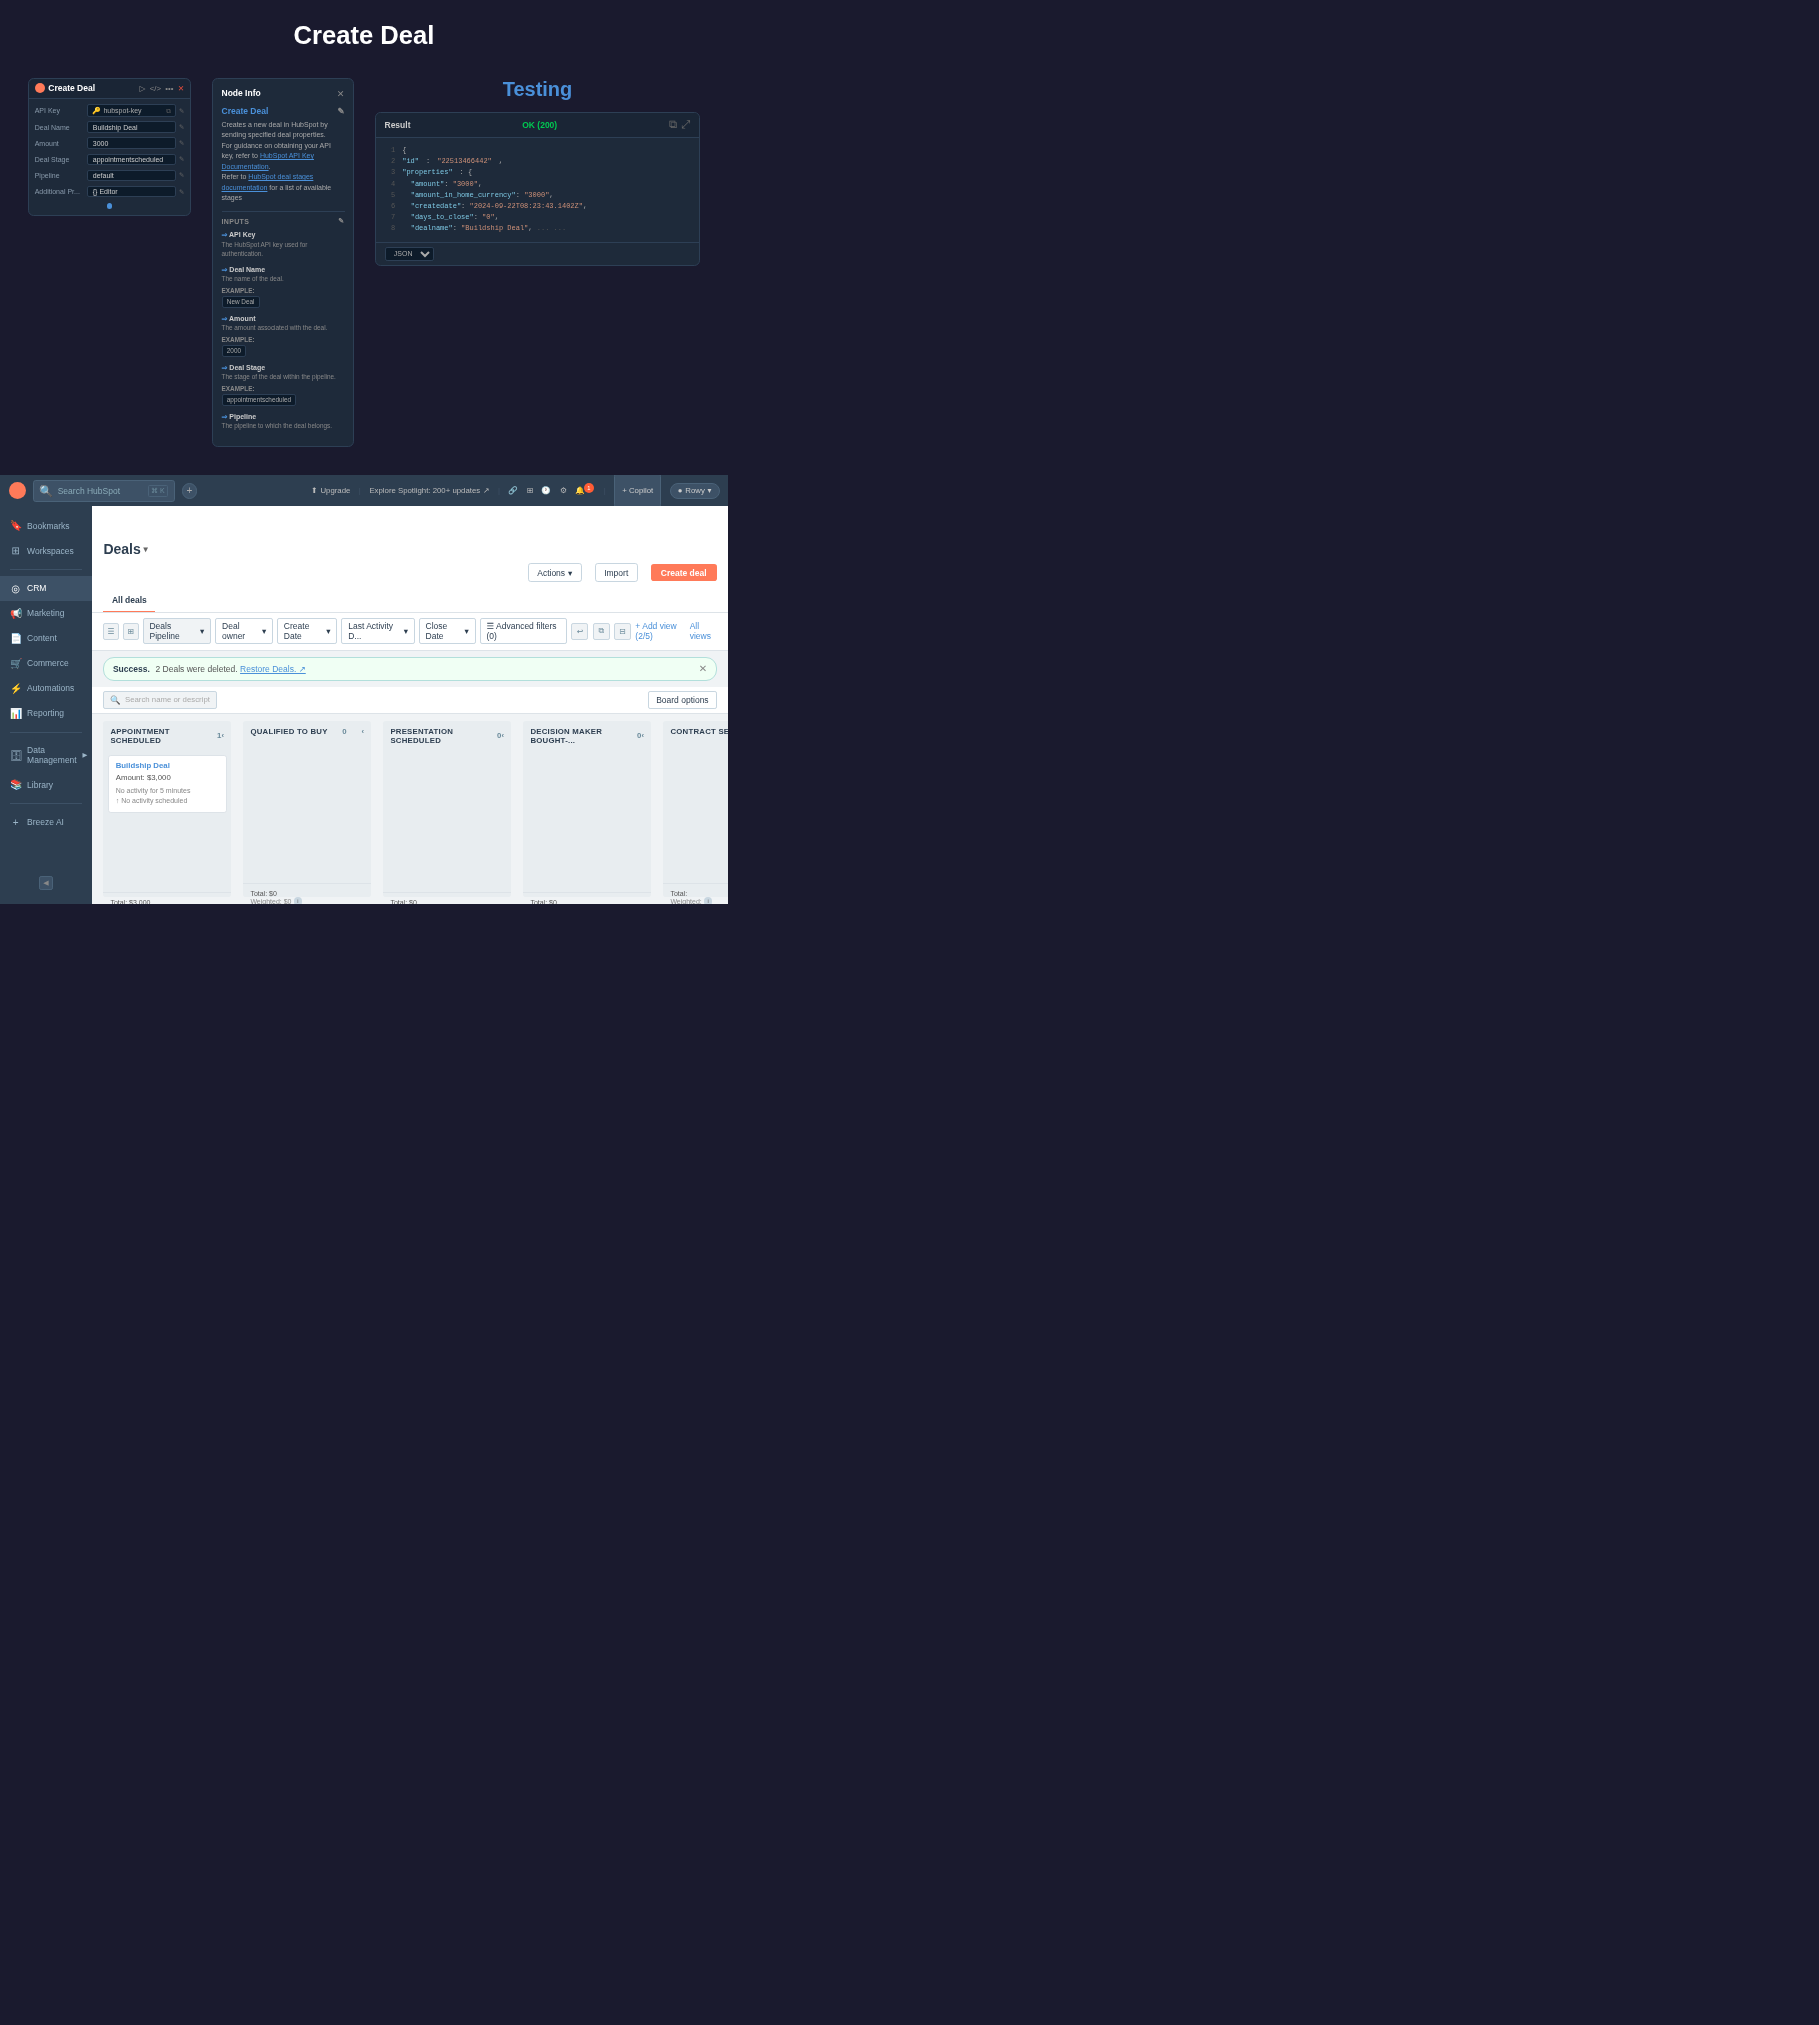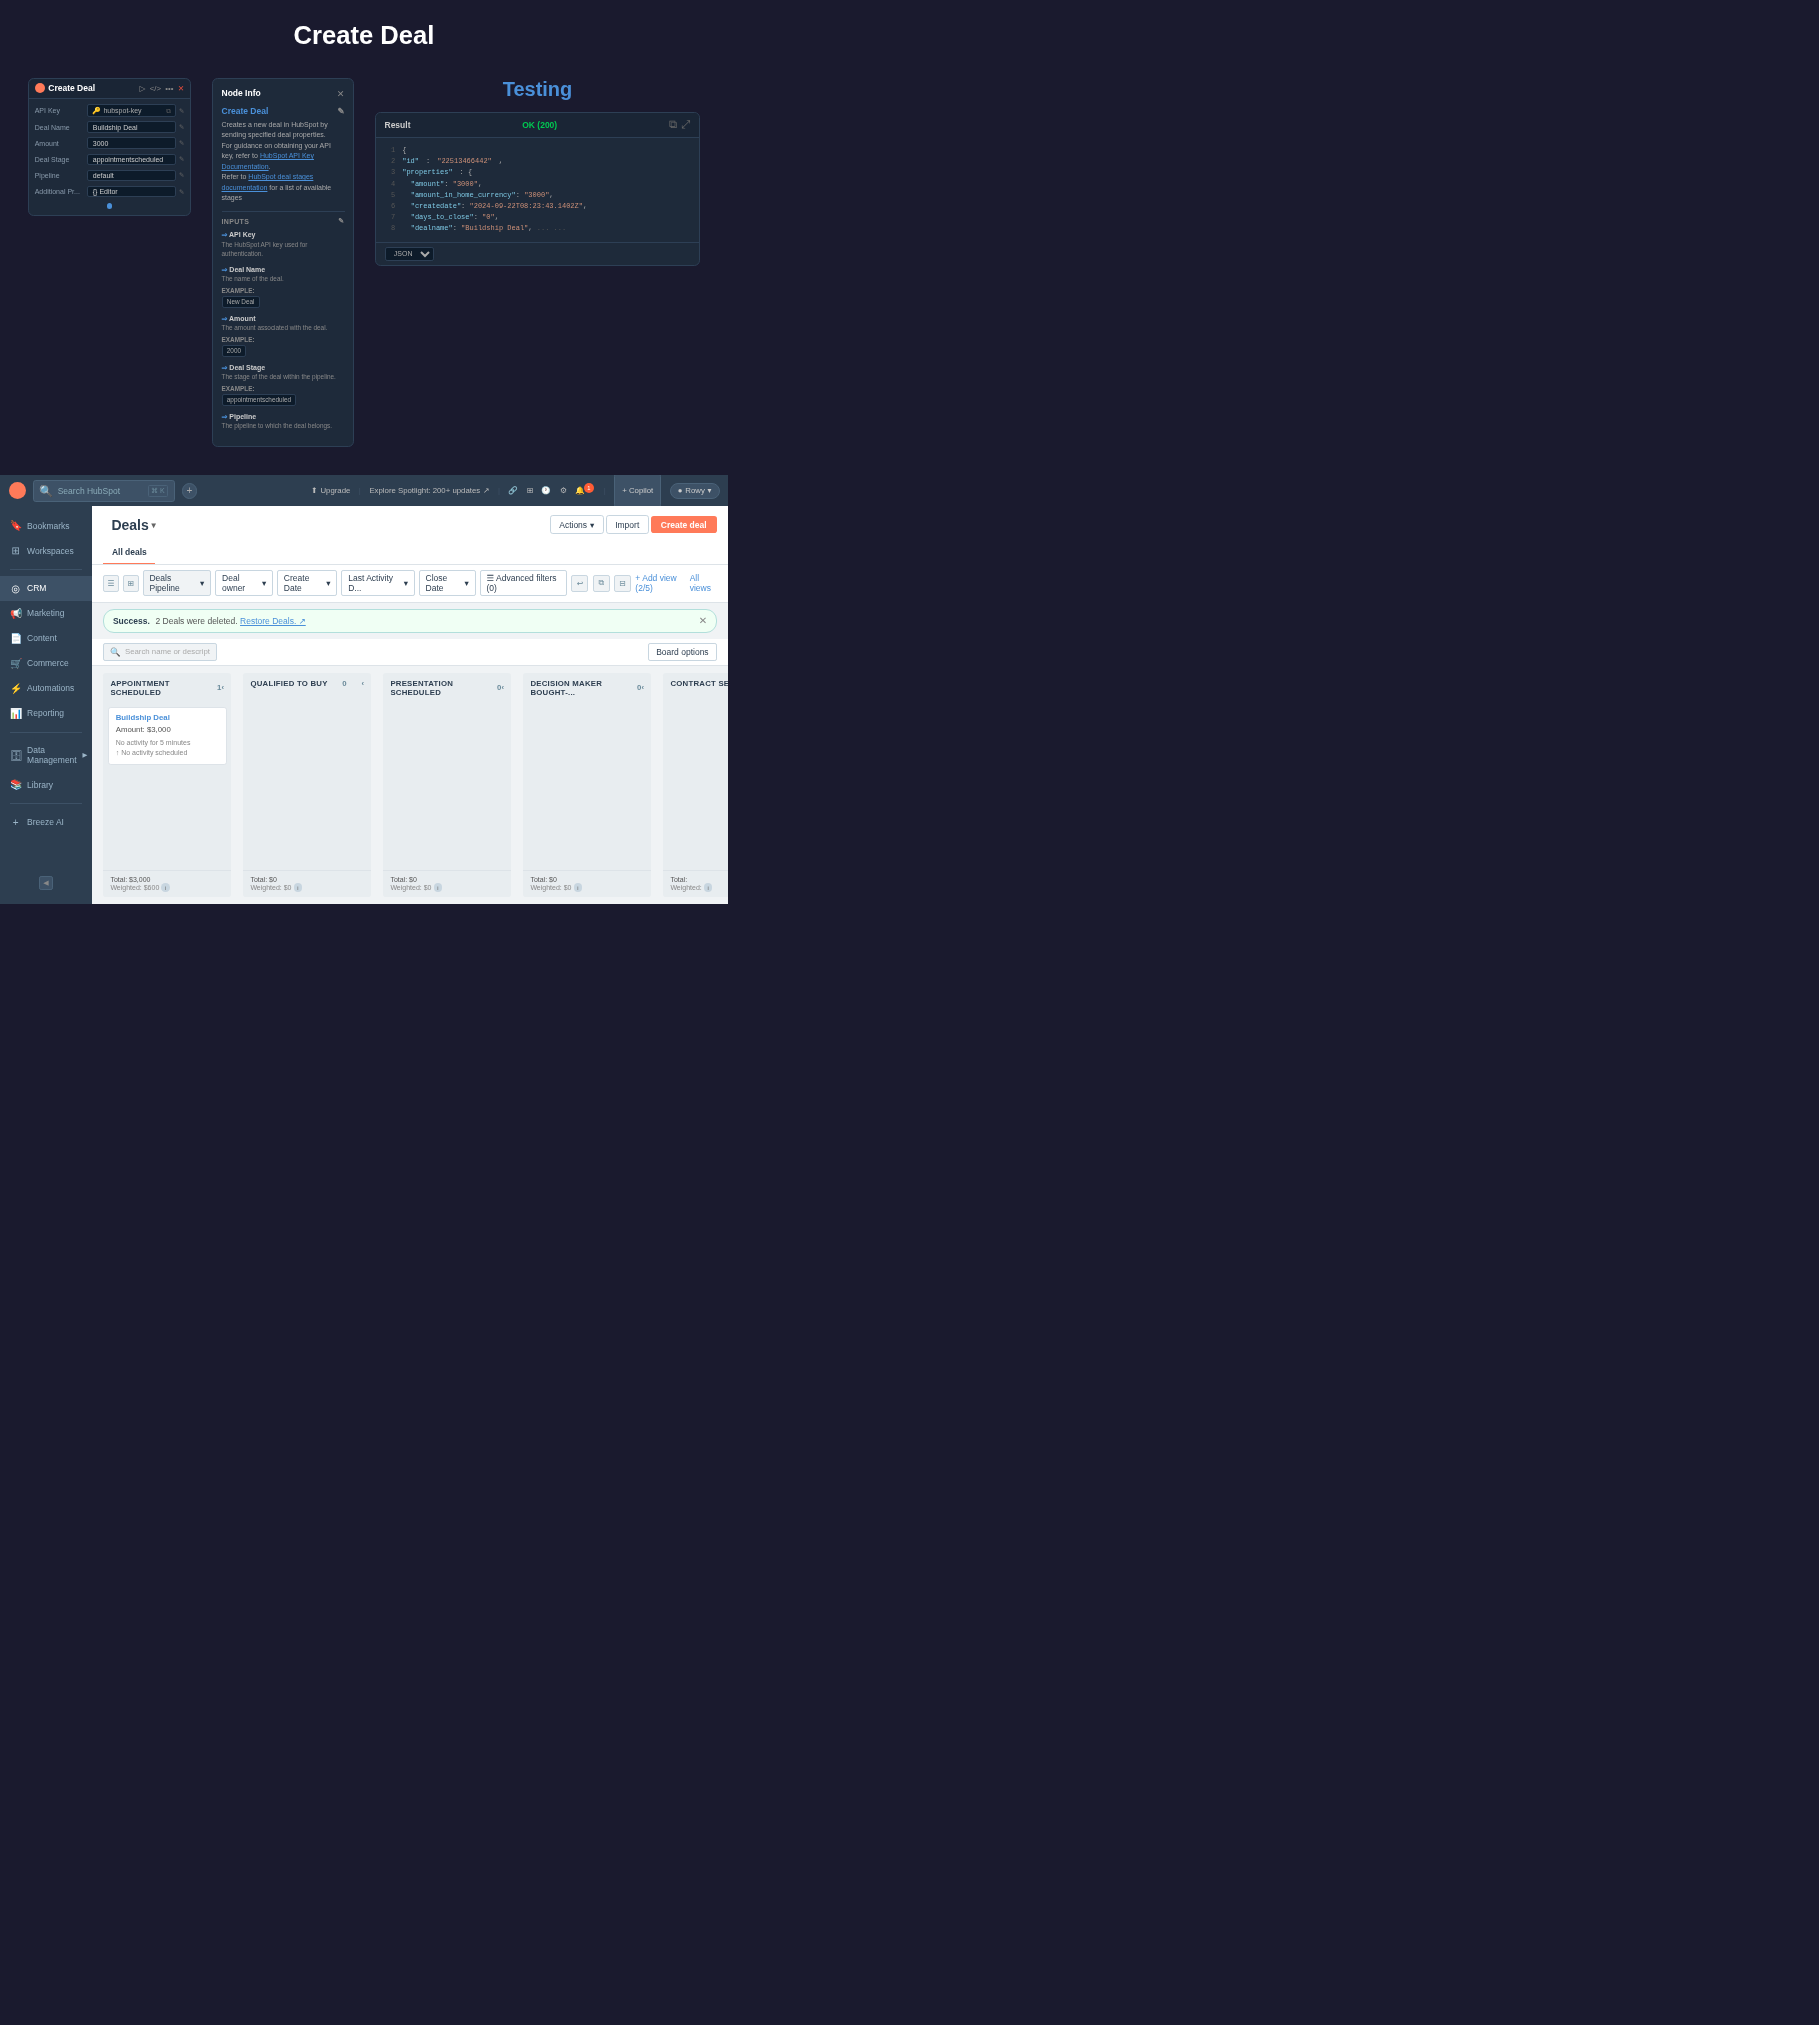--- a/index.html
+++ b/index.html
@@ -465,30 +465,30 @@
       justify-content: space-between;
       margin-bottom: 7px;
     }
     .deals-title {
       color: #2d3e50;
       font-size: 14px;
       font-weight: 700;
       display: flex;
       align-items: center;
       gap: 2.8px;
-      margin-left: 8px;
     }
     .deals-title-arrow {
       color: #666;
       font-size: 8.5px;
     }
     .deals-header-actions {
       display: flex;
-      gap: 2px;
-      align-items: center;
+      gap: 13px;
+      align-items: center;
+      margin-top: 48px;
     }
     .btn-actions {
       background: #fff;
       border: 0.7px solid #c8d6e0;
       border-radius: 2.8px;
       padding: 3.6px 8.5px;
       font-size: 8.5px;
       color: #2d3e50;
       cursor: pointer;
       display: flex;

